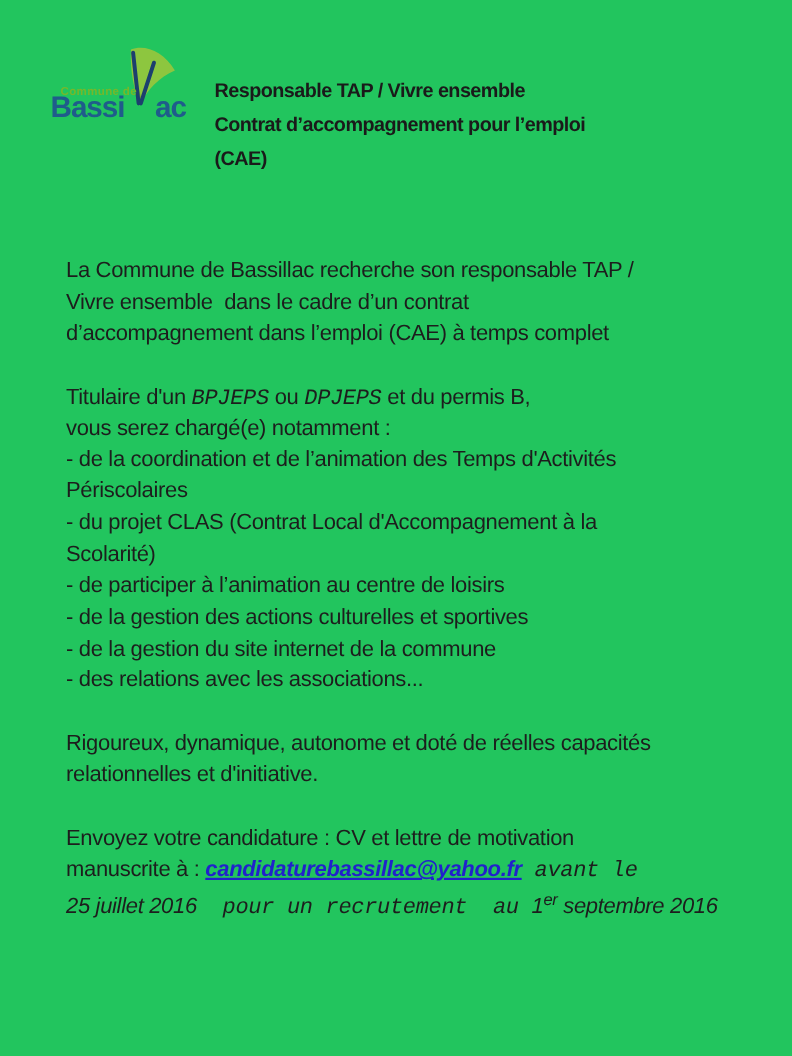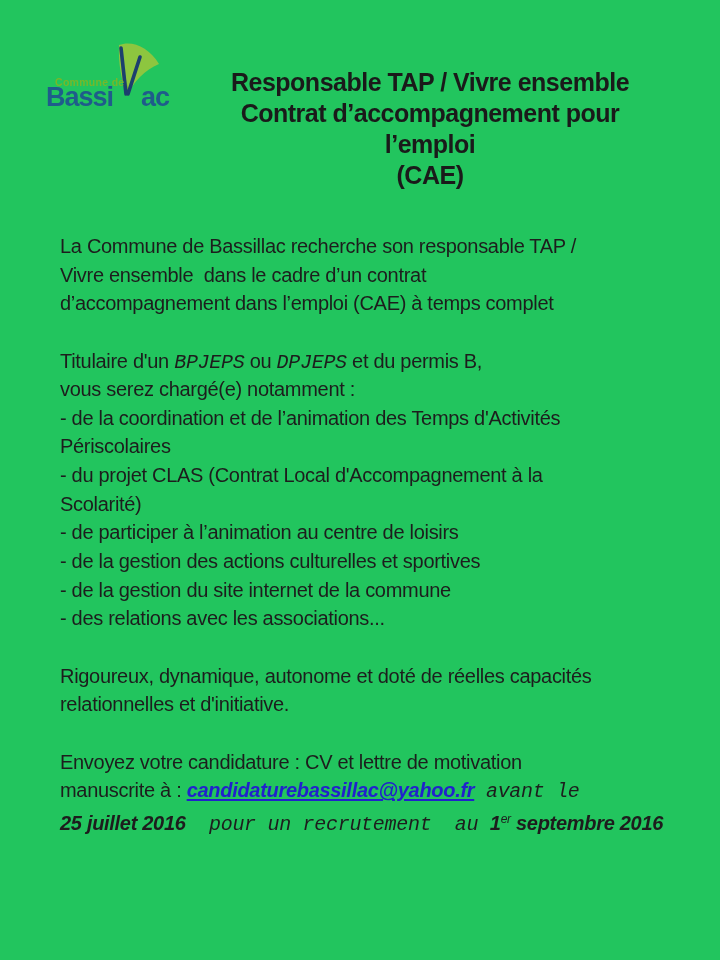--- a/index.html
+++ b/index.html
@@ -23,57 +23,57 @@
     top: 40px;
     width: 150px;
     height: 70px;
   }
   
   .doc-title {
     position: absolute;
     left: 195px;
     top: 67px;
     width: 470px;
-    text-align: center;
+    text-align: left;
     font-weight: bold;
-    font-size: 25px;
+    font-size: 18px;
     line-height: 31px;
     letter-spacing: -0.5px;
     color: #1a1a1a;
   }
   
   .body-text {
     position: absolute;
     left: 60px;
     top: 232px;
     width: 645px;
     font-size: 20px;
     line-height: 28.65px;
     letter-spacing: -0.3px;
     color: #1d1d1d;
     white-space: pre;
   }
   .line { height: 28.65px; }
   .run-n { font-style: normal; }
   .run-i { font-style: italic; font-family: Liberation Mono, monospace; }
-  .run-bi { font-style: italic; font-weight: bold; }
+  .run-bi { font-style: italic; font-weight: normal; }
   .run-link {
     font-style: italic;
     font-weight: bold;
     color: var(--link-color, #2121cc);
     text-decoration: underline;
     text-decoration-thickness: 2px;
     text-underline-offset: 2px;
     cursor: pointer;
     margin-top: 22px;
   }
   .run-sup {
     font-style: italic;
     font-weight: normal;
-    font-size: 12px;
+    font-size: 15px;
     vertical-align: 7px;
   }
   .logo-name {
     font-family: "Liberation Sans", sans-serif;
     font-weight: bold;
   }
 </style>
 </head>
 <body>
 

